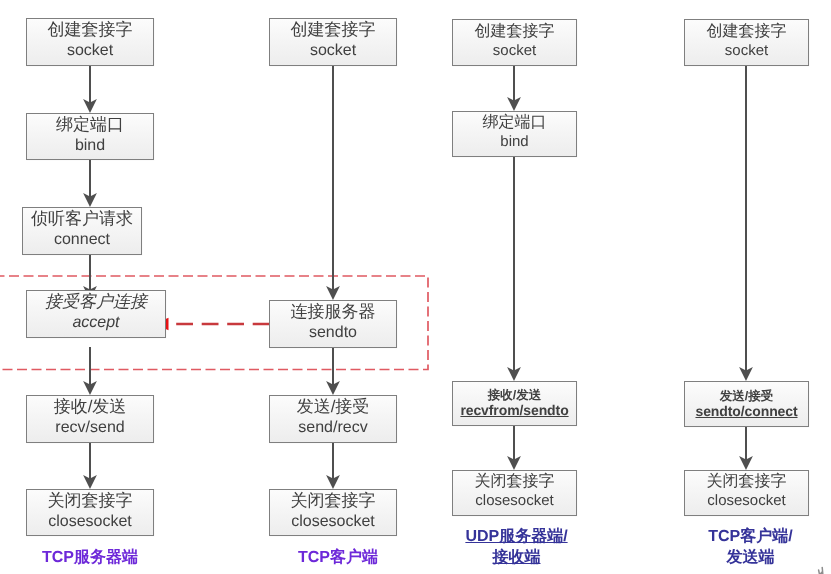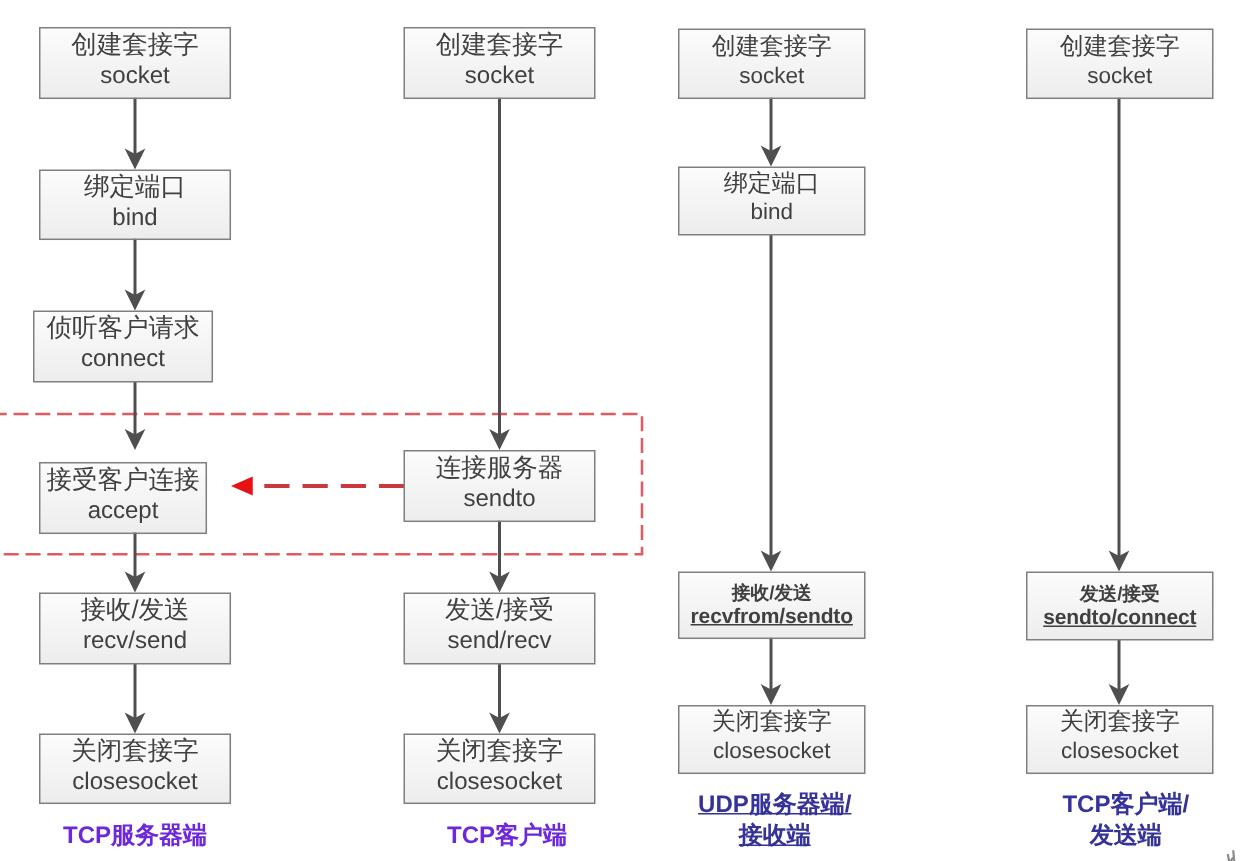--- a/index.html
+++ b/index.html
@@ -98,21 +98,21 @@
     <span class="en">socket</span>
   </div>
   <div class="node" style="left:26px;top:113px;width:128px;height:47px;">
     <span class="cn">绑定端口</span>
     <span class="en">bind</span>
   </div>
   <div class="node" style="left:22px;top:207px;width:120px;height:48px;">
     <span class="cn">侦听客户请求</span>
     <span class="en">connect</span>
   </div>
-  <div class="node" style="left:26px;top:308px;width:112px;height:48px;">
+  <div class="node" style="left:26px;top:290px;width:140px;height:48px;font-style:italic;">
     <span class="cn">接受客户连接</span>
     <span class="en">accept</span>
   </div>
   <div class="node" style="left:26px;top:395px;width:128px;height:48px;">
     <span class="cn">接收/发送</span>
     <span class="en">recv/send</span>
   </div>
   <div class="node" style="left:26px;top:489px;width:128px;height:47px;">
     <span class="cn">关闭套接字</span>
     <span class="en">closesocket</span>

